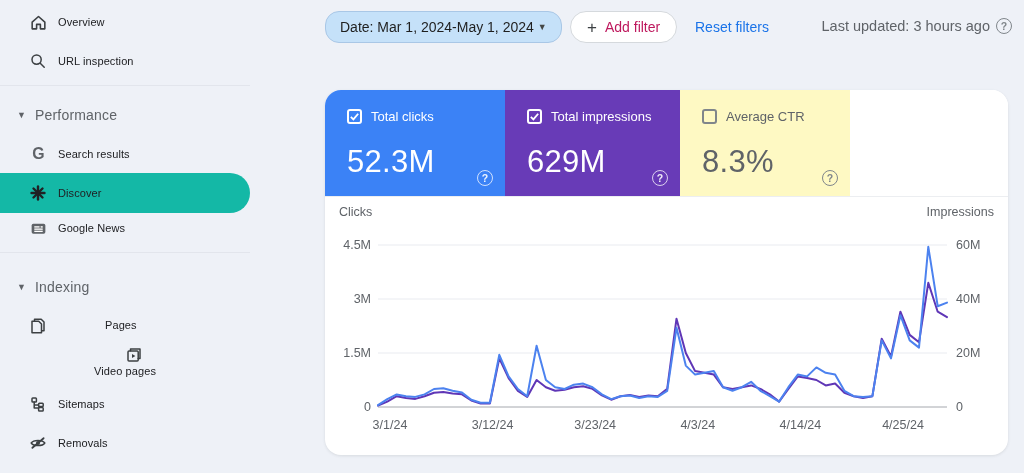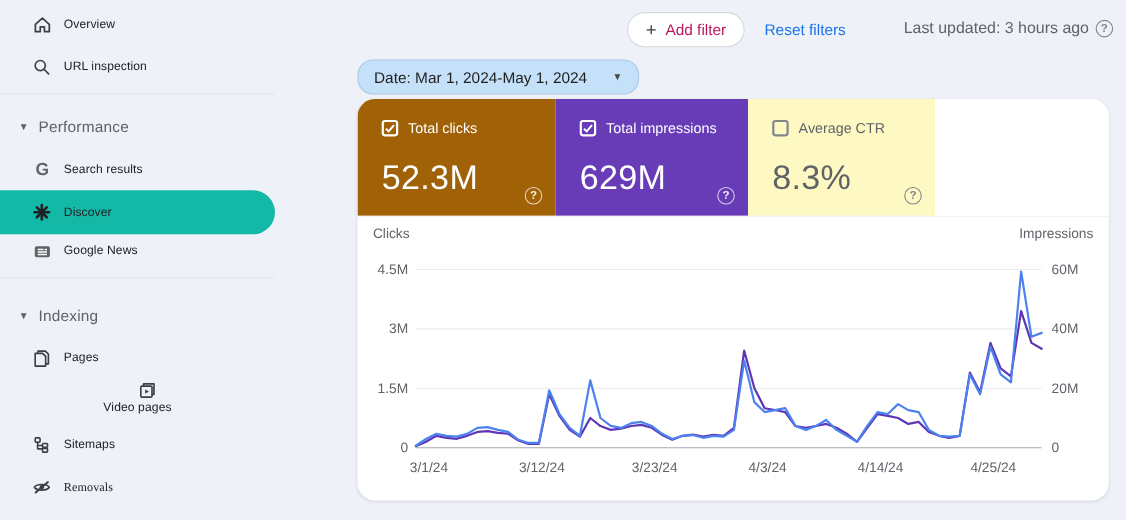--- a/index.html
+++ b/index.html
@@ -12,22 +12,22 @@
   .side-row .ic { width:20px; height:20px; margin-left:28px; margin-right:10px; display:flex; align-items:center; justify-content:center; flex:0 0 20px; }
   .side-row .lbl { font-size:11px; color:#202124; font-weight:500; letter-spacing:.1px; }
   .side-row.selected { background:#14b8a6; border-radius:0 20px 20px 0; height:40px; }
   .side-header { position:absolute; left:0; width:250px; height:34px; display:flex; align-items:center; cursor:pointer; }
   .side-header .chev { margin-left:17px; margin-right:9px; font-size:9px; color:#5f6368; }
   .side-header .hlbl { font-size:14px; color:#5f6368; letter-spacing:.2px; }
   .divider { position:absolute; left:0; width:250px; height:1px; background:#e2e5ec; }
   svg.gly { stroke:#3c4043; fill:none; stroke-width:1.5; stroke-linecap:round; stroke-linejoin:round; }
 
   
-  .chip-date { position:absolute; left:325px; top:11px; height:32px; display:inline-flex; align-items:center; gap:23px;
-    padding:0 14px; background:#c5e1f9; border:1px solid #a9c7e6; border-radius:14px; cursor:pointer;margin-top:43px; }
+  .chip-date { position:absolute; left:325px; top:11px; height:32px; display:inline-flex; align-items:center; gap:4px;
+    padding:0 14px; background:#c5e1f9; border:1px solid #a9c7e6; border-radius:14px; cursor:pointer; }
   .chip-date .txt { font-size:14px; font-weight:500; color:#1f1f1f; }
   .chip-date .caret { font-size:9px; color:#444746; }
   .btn-addfilter { position:absolute; left:570px; top:11px; height:32px; display:inline-flex; align-items:center; gap:8px;
     padding:0 16px; background:#fff; border:1px solid #d5d9dd; border-radius:16px; cursor:pointer; }
   .btn-addfilter .plus { font-size:17px; color:#3c4043; line-height:1; }
   .btn-addfilter .txt { font-size:14px; font-weight:500; color:#be185d; }
   .link-reset { position:absolute; left:695px; top:19px; font-size:14px; font-weight:500; color:#1a73e8; cursor:pointer; }
   .last-updated { position:absolute; right:12px; top:18px; display:flex; align-items:center; gap:6px;padding-left:40px; }
   .last-updated .txt { font-size:14.5px; color:#5f6368; }
   .qicon { width:16px; height:16px; border:1.4px solid #80868b; border-radius:50%; color:#80868b;
@@ -122,21 +122,21 @@
       <span class="lbl">Google News</span>
     </div>
 
     <div class="divider" style="top:252px;"></div>
 
     <div class="side-header" style="top:270px;">
       <span class="chev">▼</span>
       <span class="hlbl">Indexing</span>
     </div>
 
-    <div class="side-row" style="top:306px;">
+    <div class="side-row" style="top:306px;gap:47px;">
       <span class="ic">
         <svg class="gly" width="18" height="18" viewBox="0 0 18 18">
             <path d="M5.5 5 V3.2 H12.2 L15 6 V14.8 H13.2"></path>
             <path d="M3 5.2 H9.7 L12.5 8 V16.8 H3 Z"></path>
           </svg>
       </span>
       <span class="lbl">Pages</span>
     </div>
 
     <div class="side-row" style="top:345px;flex-direction:column;">
@@ -155,21 +155,21 @@
         <svg class="gly" width="18" height="18" viewBox="0 0 18 18">
             <rect x="3" y="3" width="4.4" height="4" rx="0.8"></rect>
             <path d="M5.2 7 V13 H9.6 M5.2 10 H9.6"></path>
             <rect x="9.6" y="8.2" width="4.6" height="3.4" rx="0.8"></rect>
             <rect x="9.6" y="12.6" width="4.6" height="3.4" rx="0.8"></rect>
           </svg>
       </span>
       <span class="lbl">Sitemaps</span>
     </div>
 
-    <div class="side-row" style="top:424px;font-family:Liberation Serif, serif;">
+    <div class="side-row" style="top:424px;">
       <span class="ic">
         <svg class="gly" width="18" height="18" viewBox="0 0 18 18">
             <path d="M2.2 9 C4.4 5.6 13.6 5.6 15.8 9 C13.6 12.4 4.4 12.4 2.2 9 Z"></path>
             <circle cx="9" cy="9" r="2" fill="#3c4043" stroke="none"></circle>
             <line x1="3.4" y1="13.8" x2="14.6" y2="4.2" stroke-width="1.8"></line>
           </svg>
       </span>
       <span class="lbl">Removals</span>
     </div>
   </div>
@@ -188,21 +188,21 @@
 
   <div class="last-updated">
     <span class="txt">Last updated: 3 hours ago</span>
     <span class="qicon">?</span>
   </div>
 
   <div class="main-card">
 
     <div class="metric-row">
 
-      <div class="metric m-clicks" style="background: #a16207;">
+      <div class="metric m-clicks" style="background: #3b82f6;">
         <div class="head">
           <span class="cbx checked">
             <svg width="11" height="11" viewBox="0 0 12 12">
                 <polyline points="2,6.5 4.8,9.2 10,3" fill="none" stroke="#fff" stroke-width="2"></polyline>
               </svg>
           </span>
           <span class="mlabel">Total clicks</span>
         </div>
         <div class="mvalue">52.3M</div>
         <span class="qicon light q">?</span>

